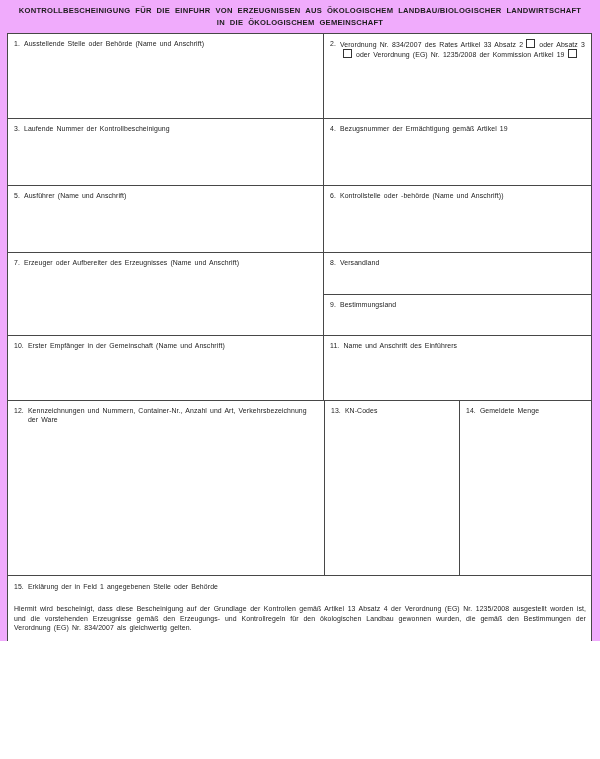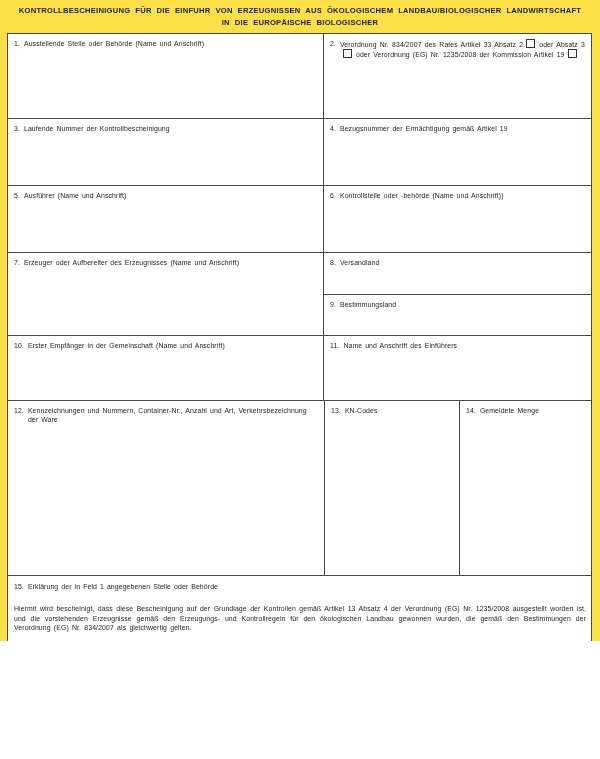--- a/index.html
+++ b/index.html
@@ -2,21 +2,21 @@
 <html><head>
 <meta charset="utf-8">
 <style>
   html,body { margin:0; padding:0; background:#ffffff; }
   body {
     width:600px; height:759px;
     font-family:"Liberation Sans", sans-serif;
     color:#222;
     -webkit-font-smoothing:antialiased;
   }
-  .page { position:relative; width:600px; height:641px; background:#fde047; overflow:hidden; }
+  .page { position:relative; width:600px; height:641px; background:#f0abfc; overflow:hidden; }
 
   .title {
     position:absolute; top:5px; left:4px; right:4px;
     text-align:center; font-weight:bold;
     font-size:7.6px; line-height:12px;
     letter-spacing:0.25px; word-spacing:2.6px;
     color:#1c1c1c;
   }
 
   .form {
@@ -71,21 +71,21 @@
   .f15-sign  { position:absolute; top:148px; left:6px; font-size:6.9px; }
   .f15-stamp { position:absolute; top:148px; left:323px; font-size:6.9px; }
 </style>
 </head>
 <body>
 
 <div class="page">
 
   <div class="title">
     <div>KONTROLLBESCHEINIGUNG FÜR DIE EINFUHR VON ERZEUGNISSEN AUS ÖKOLOGISCHEM LANDBAU/BIOLOGISCHER LANDWIRTSCHAFT</div>
-    <div>IN DIE EUROPÄISCHE BIOLOGISCHER</div>
+    <div>IN DIE ÖKOLOGISCHEM GEMEINSCHAFT</div>
   </div>
 
   <div class="form">
 
     <div class="row r1">
       <div class="cell colL">
         <div class="lbl">
           <span class="num">1.</span>
           <span class="txt">Ausstellende Stelle oder Behörde (Name und Anschrift)</span>
         </div>

